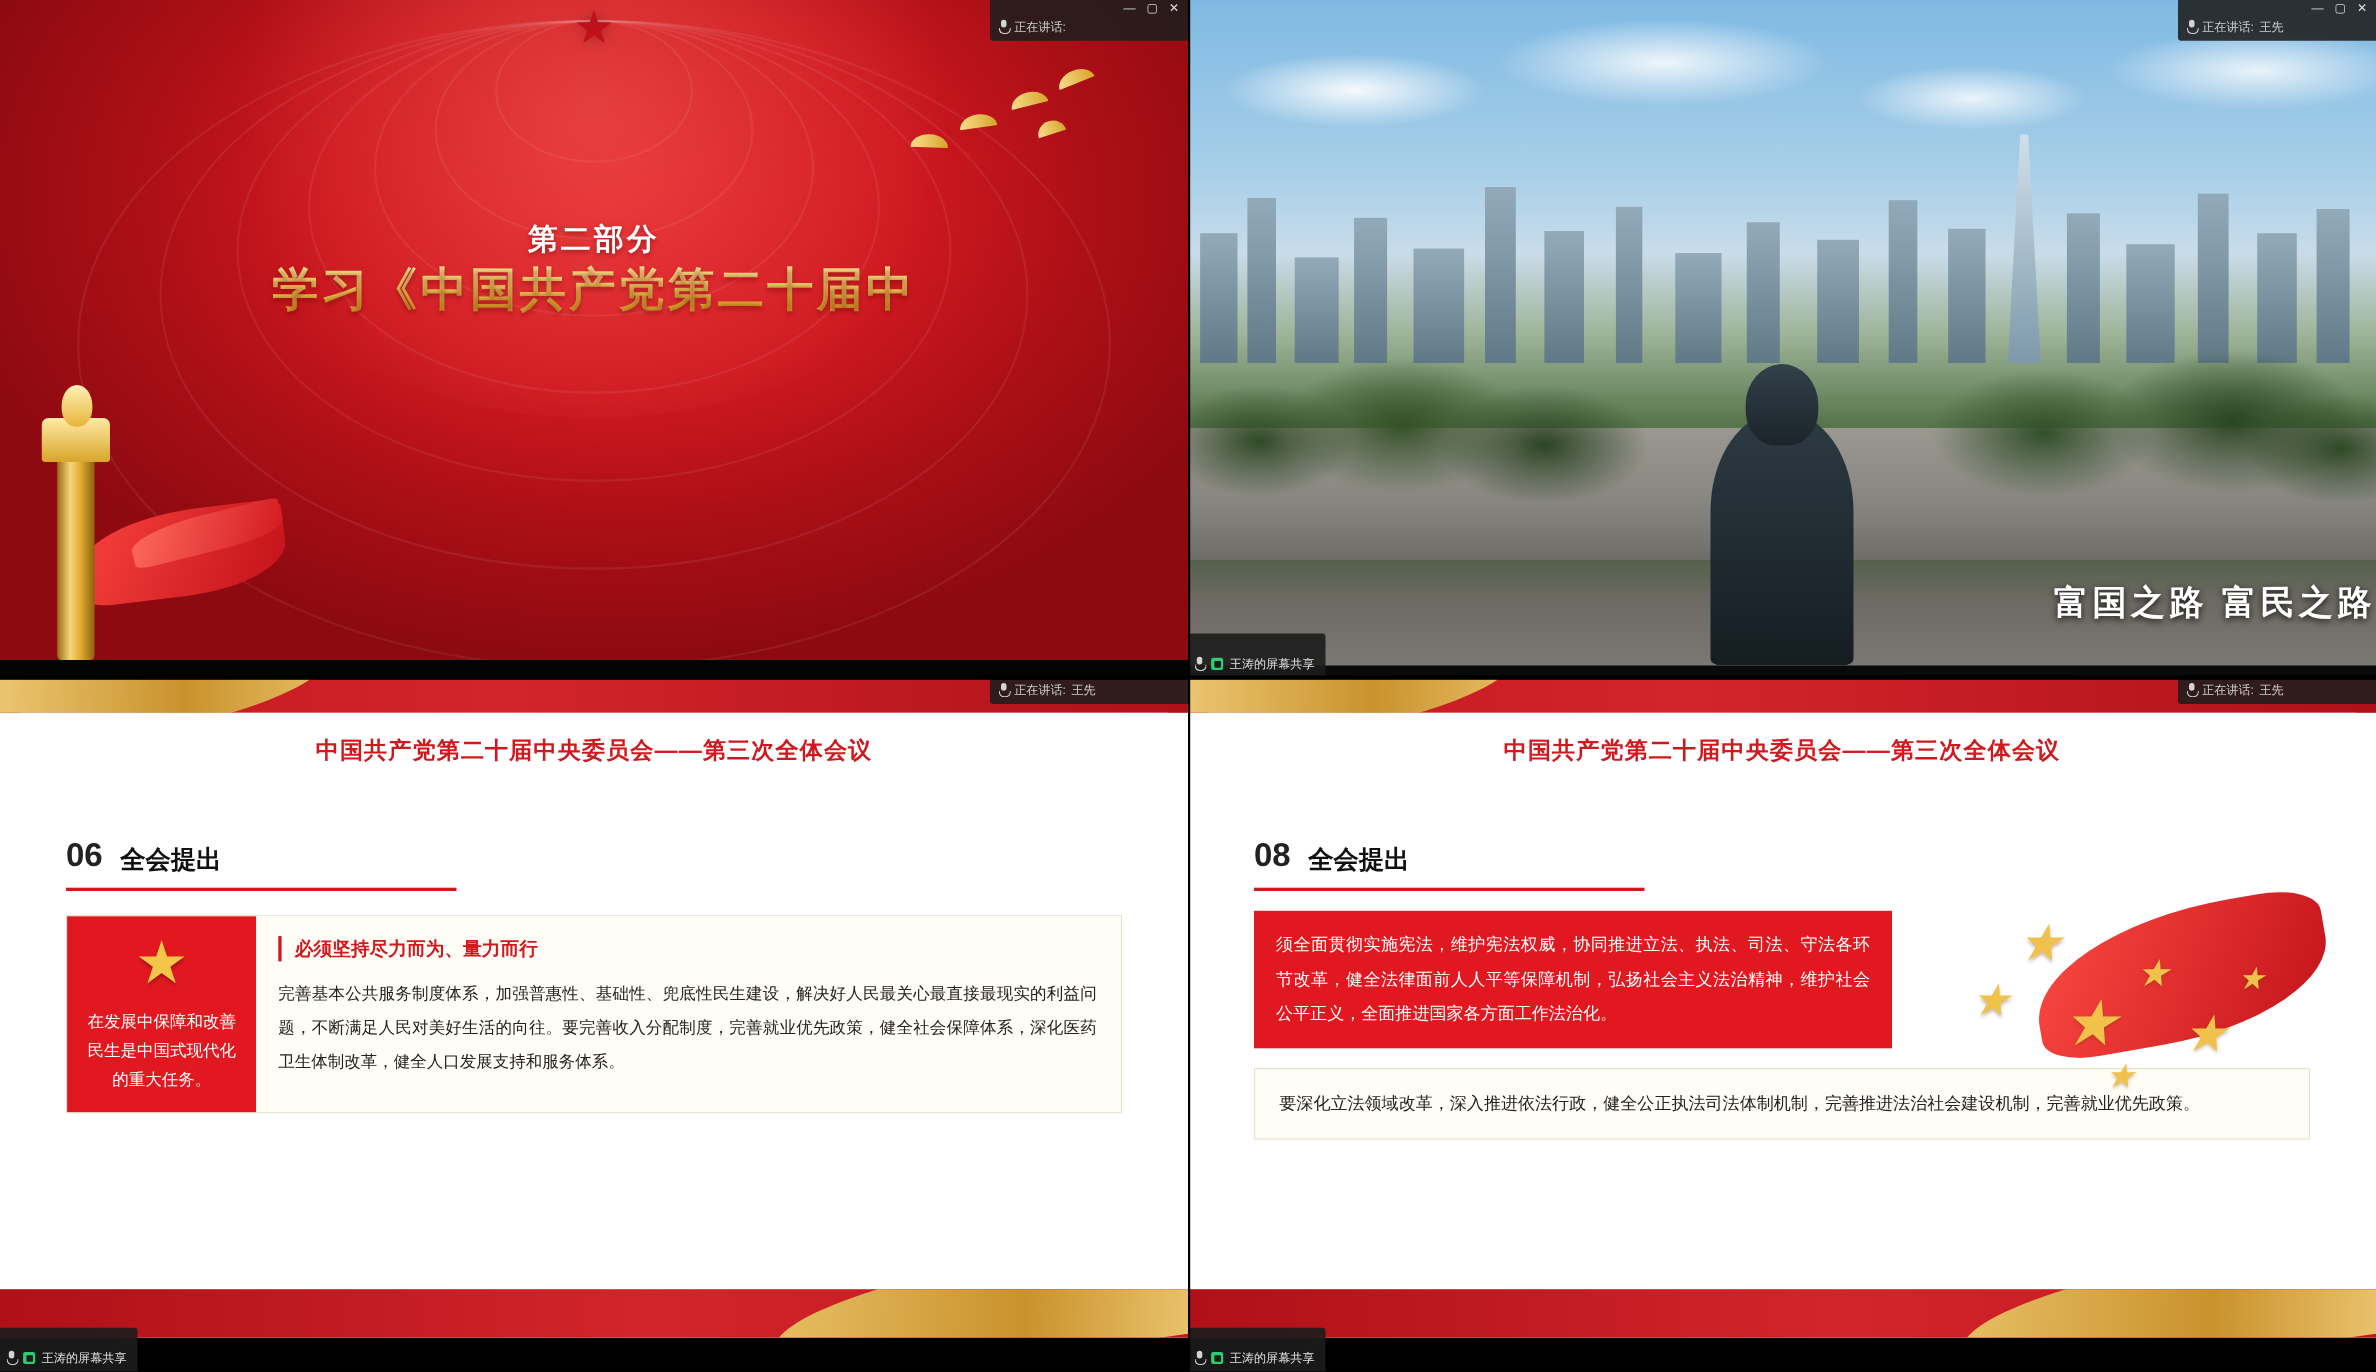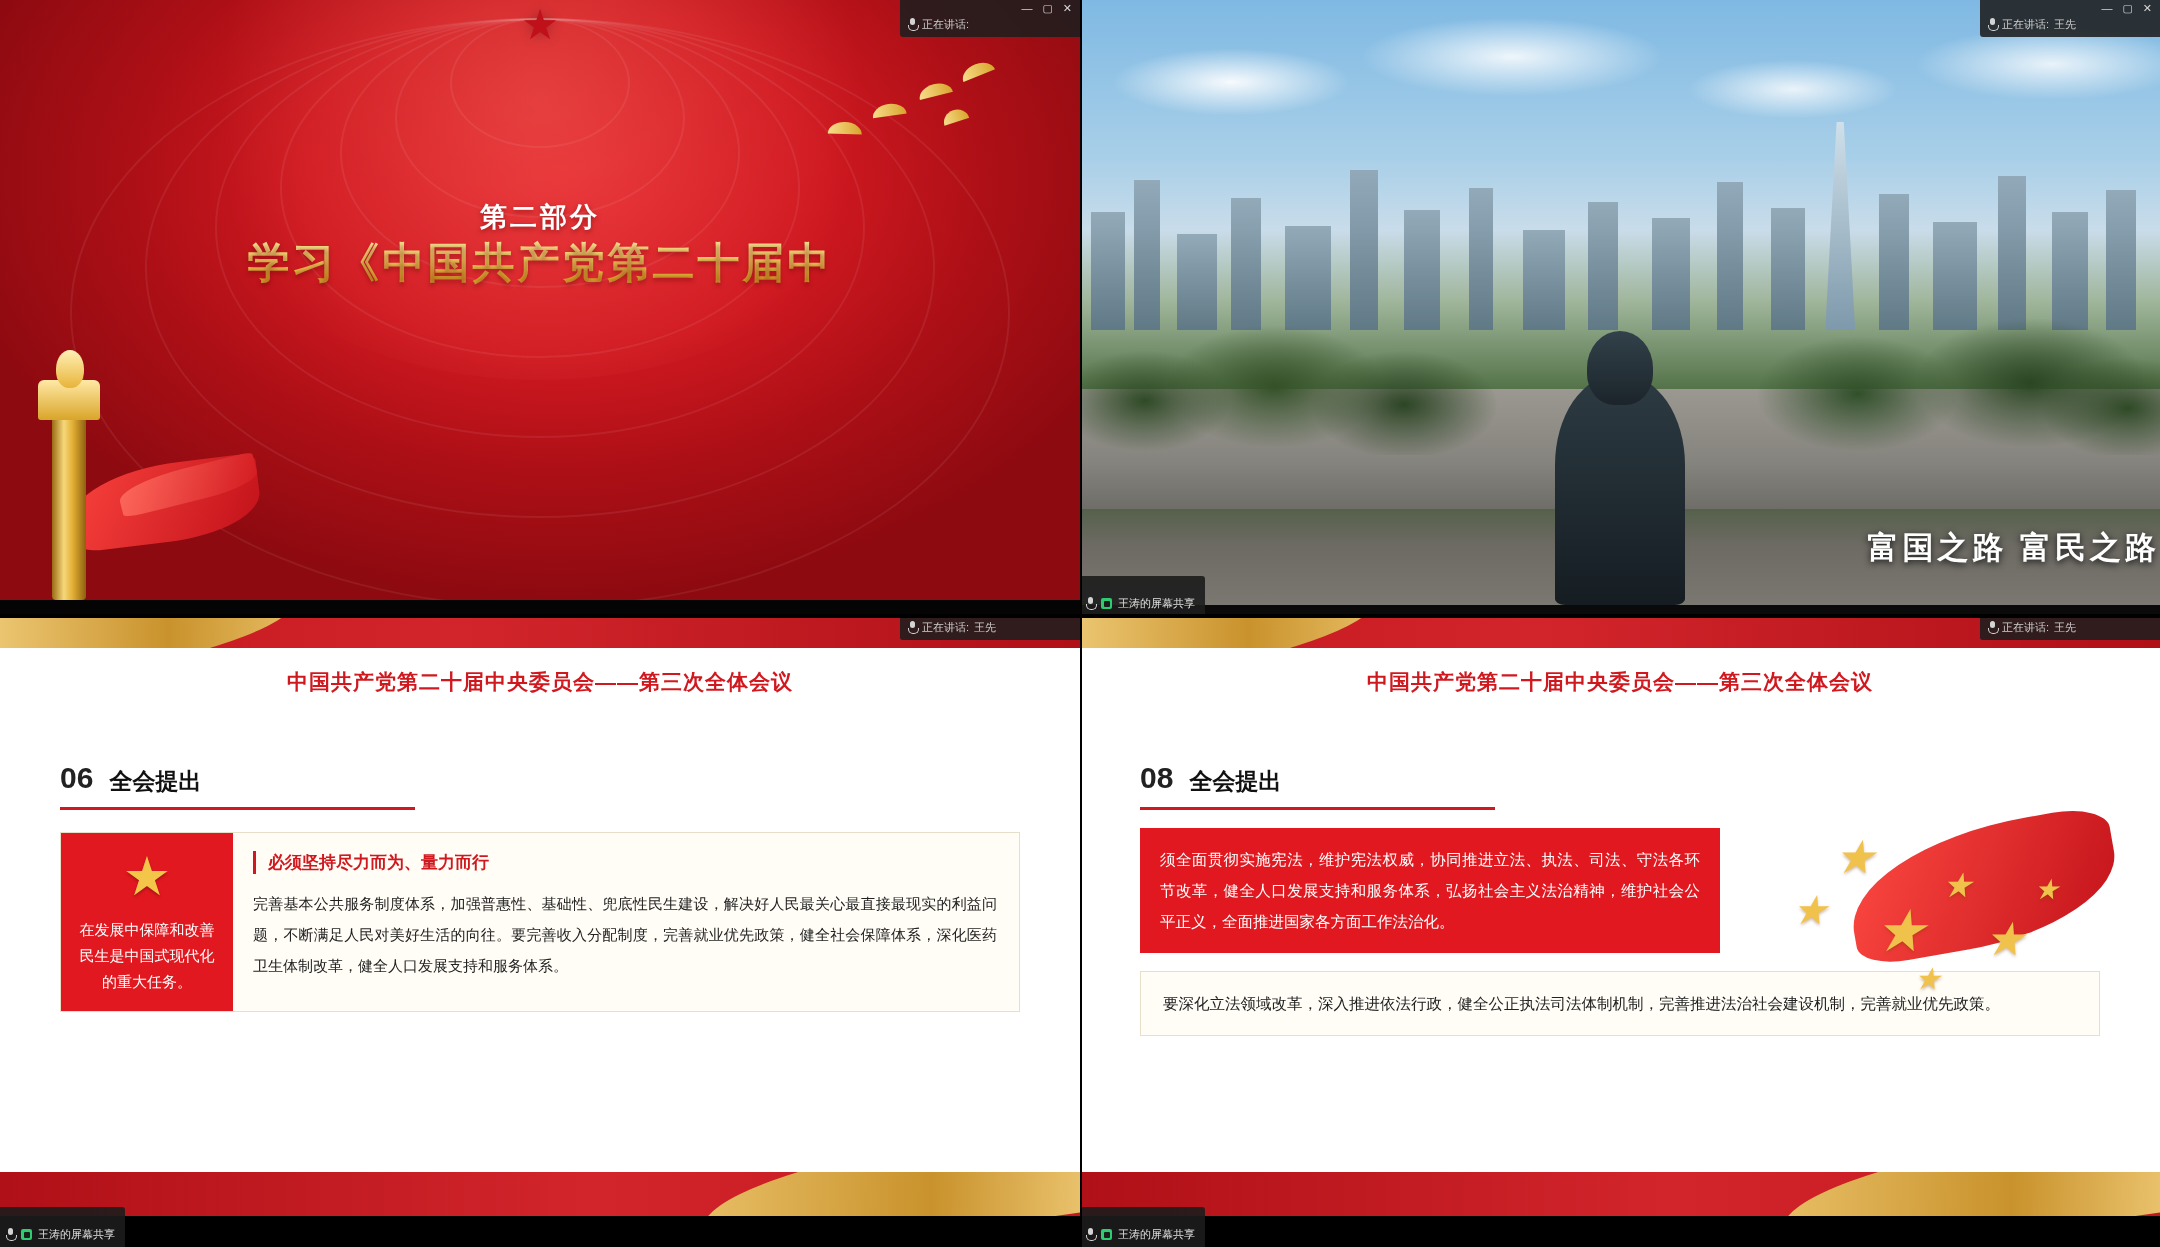--- a/index.html
+++ b/index.html
@@ -443,21 +443,21 @@
   <div class="panel p4">
     <div class="cs">
       <div class="cs-topband"></div>
       <div class="cs-inner">
         <div class="cs-heading">中国共产党第二十届中央委员会——第三次全体会议</div>
         <div class="cs-numrow">
           <span class="cs-num">08</span>
           <span class="cs-numlabel">全会提出</span>
         </div>
         <div class="cs-rule"></div>
-        <div class="p4-redbox">须全面贯彻实施宪法，维护宪法权威，协同推进立法、执法、司法、守法各环节改革，健全人口发展支持和服务体系，弘扬社会主义法治精神，维护社会公平正义，全面推进国家各方面工作法治化。</div>
+        <div class="p4-redbox">须全面贯彻实施宪法，维护宪法权威，协同推进立法、执法、司法、守法各环节改革，健全法律面前人人平等保障机制，弘扬社会主义法治精神，维护社会公平正义，全面推进国家各方面工作法治化。</div>
         <div class="p4-outbox">要深化立法领域改革，深入推进依法行政，健全公正执法司法体制机制，完善推进法治社会建设机制，完善就业优先政策。</div>
         <div class="p4-stars">
           <div class="p4-ribbon"></div>
           <i style="left:46px;top:18px;font-size:46px;">★</i>
           <i style="left:4px;top:74px;font-size:40px;">★</i>
           <i style="left:86px;top:86px;font-size:58px;">★</i>
           <i style="left:154px;top:52px;font-size:34px;">★</i>
           <i style="left:196px;top:100px;font-size:46px;">★</i>
           <i style="left:126px;top:148px;font-size:30px;">★</i>
           <i style="left:246px;top:60px;font-size:28px;">★</i>

